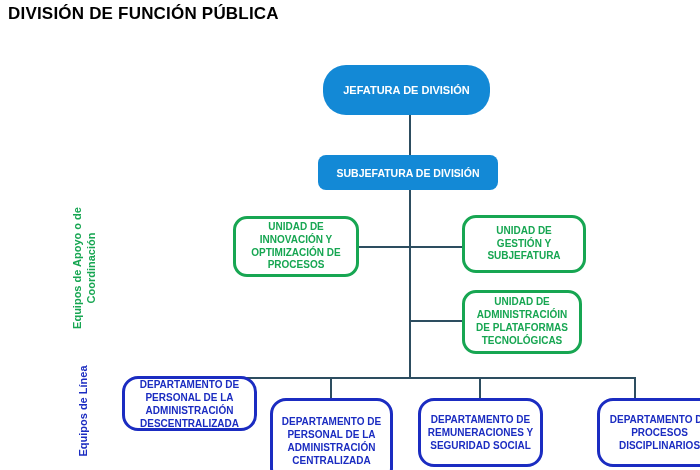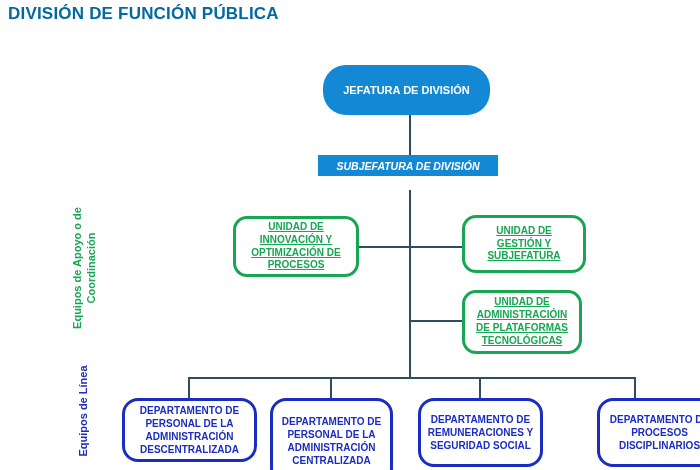--- a/index.html
+++ b/index.html
@@ -2,33 +2,33 @@
 <html><head>
 <meta charset="utf-8">
 <style>
   html,body{margin:0;padding:0;}
   body{
     width:700px;height:470px;position:relative;background:#ffffff;
     font-family:"Liberation Sans", sans-serif;overflow:hidden;
   }
   .abs{position:absolute;}
   .title{
-    left:8px;top:4px;font-size:17px;font-weight:bold;color:#0369a1;
+    left:8px;top:4px;font-size:17px;font-weight:bold;color:#000000;
     letter-spacing:0.2px;
   }
   .box{
     display:flex;align-items:center;justify-content:center;text-align:center;
     box-sizing:border-box;font-weight:bold;
   }
   .box-filled{
     background:#1389d6;color:#ffffff;border-radius:10px;
   }
   .box-green{
     background:#ffffff;border:3px solid #17a652;color:#17a652;
-    border-radius:14px;font-size:10px;line-height:1.28;padding:2px 8px;text-decoration:underline;
+    border-radius:14px;font-size:10px;line-height:1.28;padding:2px 8px;
   }
   .box-dept{
     background:#ffffff;border:3px solid #1b2cc1;color:#1b2cc1;
     border-radius:16px;font-size:10px;line-height:1.3;padding:2px 5px;
   }
   .vline,.hline{background:#2d4d60;}
   .rot{
     transform:rotate(-90deg);
     display:flex;align-items:center;justify-content:center;text-align:center;
     font-weight:bold;font-size:11px;line-height:1.3;
@@ -45,25 +45,25 @@
 <div class="abs vline" style="left:409px;top:190px;width:2px;height:189px;"></div>
 <div class="abs hline" style="left:358px;top:246px;width:104px;height:2px;"></div>
 <div class="abs hline" style="left:410px;top:320px;width:52px;height:2px;"></div>
 <div class="abs hline" style="left:189px;top:377px;width:447px;height:2px;"></div>
 <div class="abs vline" style="left:188px;top:377px;width:2px;height:21px;"></div>
 <div class="abs vline" style="left:330px;top:377px;width:2px;height:21px;"></div>
 <div class="abs vline" style="left:479px;top:377px;width:2px;height:21px;"></div>
 <div class="abs vline" style="left:634px;top:377px;width:2px;height:21px;"></div>
 
 <div class="abs box box-filled" style="left:323px;top:65px;width:167px;height:50px;font-size:11px;border-radius:23px;">JEFATURA DE DIVISIÓN</div>
-<div class="abs box box-filled" style="left:318px;top:155px;width:180px;height:21px;font-size:10.5px;border-radius:0;font-style:italic;">SUBJEFATURA DE DIVISIÓN</div>
+<div class="abs box box-filled" style="left:318px;top:155px;width:180px;height:35px;font-size:10.5px;border-radius:8px;">SUBJEFATURA DE DIVISIÓN</div>
 
 <div class="abs box box-green" style="left:233px;top:216px;width:126px;height:61px;">UNIDAD DE INNOVACIÓN Y OPTIMIZACIÓN DE PROCESOS</div>
 <div class="abs box box-green" style="left:462px;top:215px;width:124px;height:58px;">UNIDAD DE GESTIÓN Y SUBJEFATURA</div>
 <div class="abs box box-green" style="left:462px;top:290px;width:120px;height:64px;">UNIDAD DE ADMINISTRACIÓIN DE PLATAFORMAS TECNOLÓGICAS</div>
 
-<div class="abs box box-dept" style="left:122px;top:398px;width:135px;height:64px;">DEPARTAMENTO DE PERSONAL DE LA ADMINISTRACIÓN DESCENTRALIZADA</div>
+<div class="abs box box-dept" style="left:122px;top:376px;width:135px;height:55px;">DEPARTAMENTO DE PERSONAL DE LA ADMINISTRACIÓN DESCENTRALIZADA</div>
 <div class="abs box box-dept" style="left:270px;top:398px;width:123px;height:86px;">DEPARTAMENTO DE PERSONAL DE LA ADMINISTRACIÓN CENTRALIZADA</div>
 <div class="abs box box-dept" style="left:418px;top:398px;width:125px;height:69px;">DEPARTAMENTO DE REMUNERACIONES Y SEGURIDAD SOCIAL</div>
 <div class="abs box box-dept" style="left:573px;top:398px;width:125px;height:69px;margin-left:24px;">DEPARTAMENTO DE PROCESOS DISCIPLINARIOS</div>
 
 <div class="abs rot rot-green" style="left:14px;top:253px;width:140px;height:30px;">Equipos de Apoyo o de Coordinación</div>
 <div class="abs rot rot-blue" style="left:28px;top:403px;width:110px;height:16px;">Equipos de Línea</div>
 
 </body></html>

